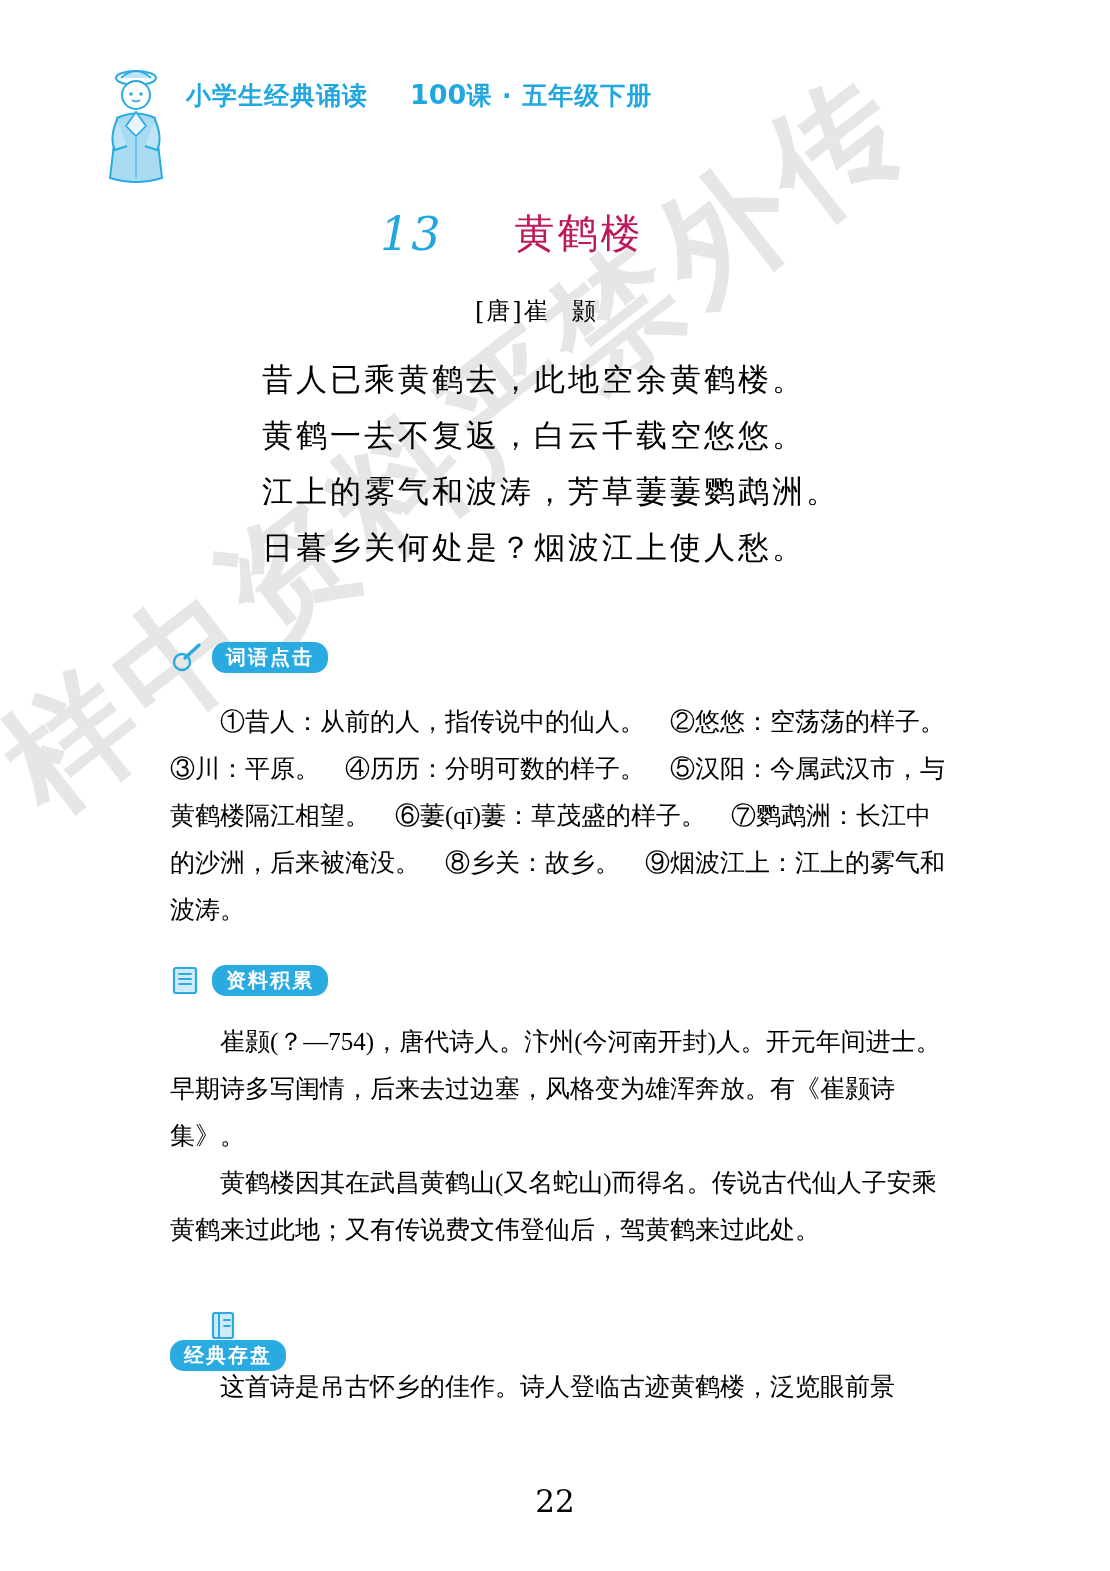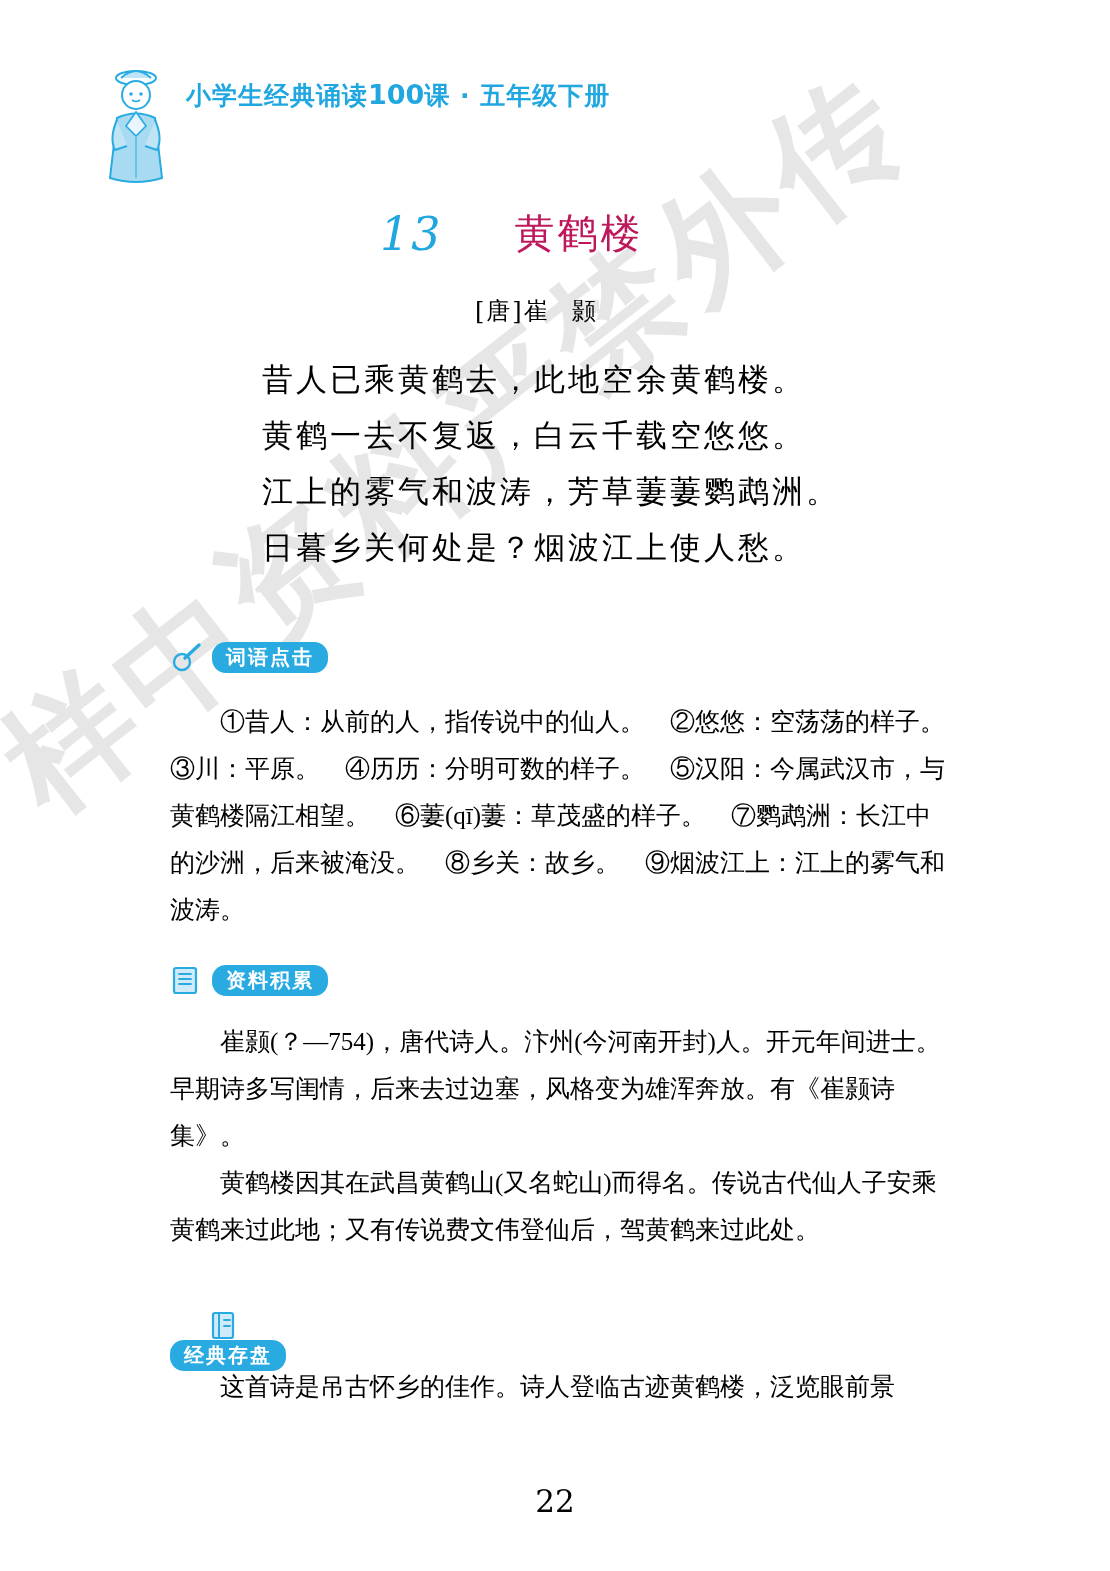--- a/index.html
+++ b/index.html
@@ -57,20 +57,21 @@
     font-family: "DejaVu Sans", "Liberation Sans", sans-serif;
     font-size: 25px;
     font-weight: bold;
     color: #21a7e0;
     letter-spacing: 1px;
     white-space: nowrap;
   }
   .header-title .num100 {
     font-size: 27px;
     letter-spacing: 0px;
+    margin-left: 42px;
   }
 
   
   .content {
     position: absolute;
     left: 0; top: 0;
     width: 1110px;
     height: 1571px;
     z-index: 3;
   }

